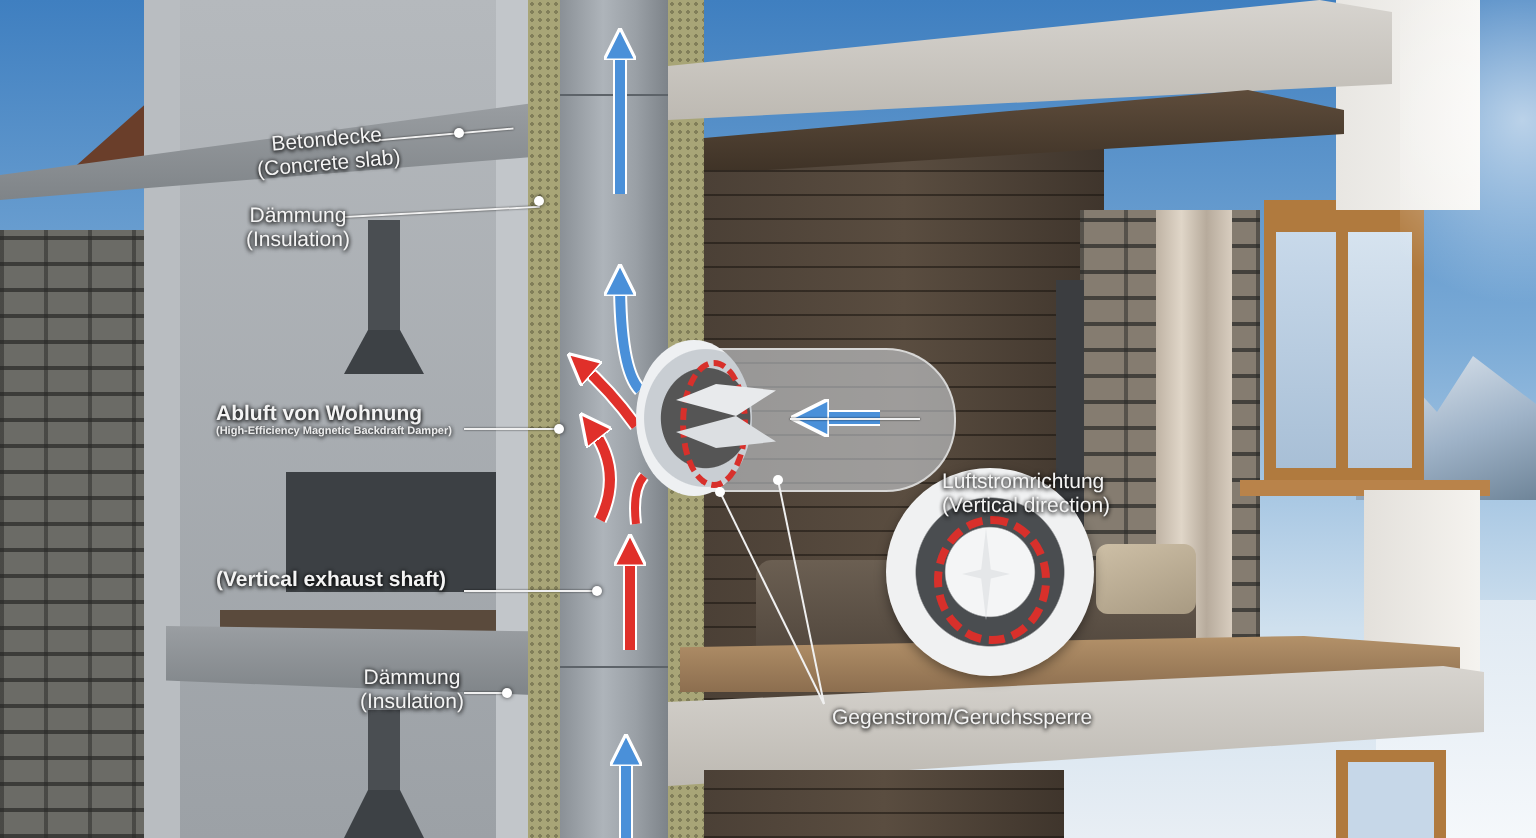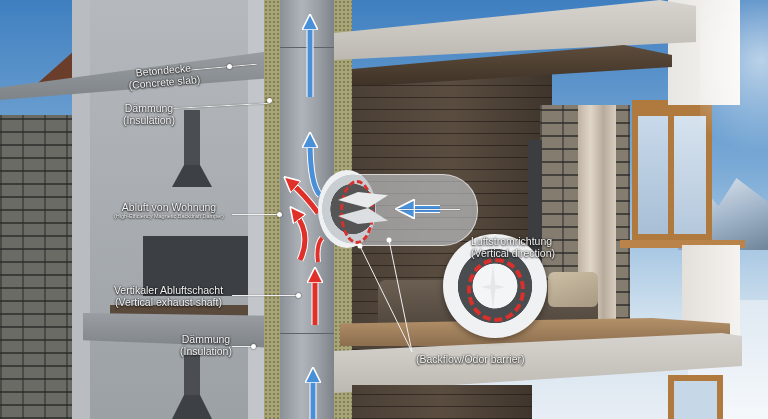--- a/index.html
+++ b/index.html
@@ -12,21 +12,21 @@
   .stone{background-color:#6b6b66;background-image:
       repeating-linear-gradient(0deg,rgba(40,40,38,.7) 0 2px,transparent 2px 13px),
       repeating-linear-gradient(90deg,rgba(40,40,38,.5) 0 2px,transparent 2px 22px);}
   .wood{background-color:#4a3f35;background-image:repeating-linear-gradient(0deg,rgba(25,20,15,.55) 0 1px,transparent 1px 12px),linear-gradient(90deg,#4b4036,#5a4d40,#3f352c);}
   .concrete{background:linear-gradient(180deg,#9a9ea2,#7f8488);}
   .concrete-light{background:linear-gradient(180deg,#d7d4cf,#bdb9b2);}
   .insul{background:#a8a577;background-image:radial-gradient(rgba(90,88,60,.5) 1px,transparent 1px);background-size:4px 4px;}
   .interior{background:linear-gradient(180deg,#b5b9bd,#9ca1a6);}
   .shaft{background:linear-gradient(90deg,#8a9096,#aeb4ba 40%,#9aa0a6 70%,#7d8389);}
   .label{color:#f4f4f4;text-shadow:0 0 2px rgba(0,0,0,.9),0 1px 2px rgba(0,0,0,.8);font-size:10.5px;line-height:12px;white-space:nowrap;}
-  .label.right{text-align:center;}
+  .label.right{text-align:left;font-weight:bold;}
   .label .small{font-size:5.5px;line-height:7px;opacity:.9;}
   .leader{height:1px;background:#f0f0f0;box-shadow:0 0 1px rgba(0,0,0,.8);transform-origin:0 0;}
   .dot{width:5px;height:5px;border-radius:50%;background:#fff;box-shadow:0 0 2px rgba(0,0,0,.7);}
   .fan-body{border-radius:50%;}
   svg{position:absolute;overflow:visible;}
 </style>
 </head>
 <body>
 
 <div class="abs sky"></div>
@@ -169,29 +169,28 @@
   <div>Dämmung</div>
   <div>(Insulation)</div>
 </div>
 
 <div class="abs label right" style="left:108px;top:201px;width:122px;">
   <div>Abluft von Wohnung</div>
   <div class="small">(High-Efficiency Magnetic Backdraft Damper)</div>
 </div>
 
 <div class="abs label right" style="left:108px;top:284px;width:121px;">
-  <div>Vertikaler Abluftschacht</div>
   <div>(Vertical exhaust shaft)</div>
 </div>
 
 <div class="abs label" style="left:180px;top:333px;text-align:center;">
   <div>Dämmung</div>
   <div>(Insulation)</div>
 </div>
 
 <div class="abs label" style="left:471px;top:199px;margin-top:36px;">
   <div>Luftstromrichtung</div>
   <div>(Vertical direction)</div>
 </div>
 
 <div class="abs label" style="left:416px;top:353px;">
-  <div>(Backflow/Odor barrier)</div>
+  <div>Gegenstrom/Geruchssperre</div>
 </div>
 
 </body></html>

